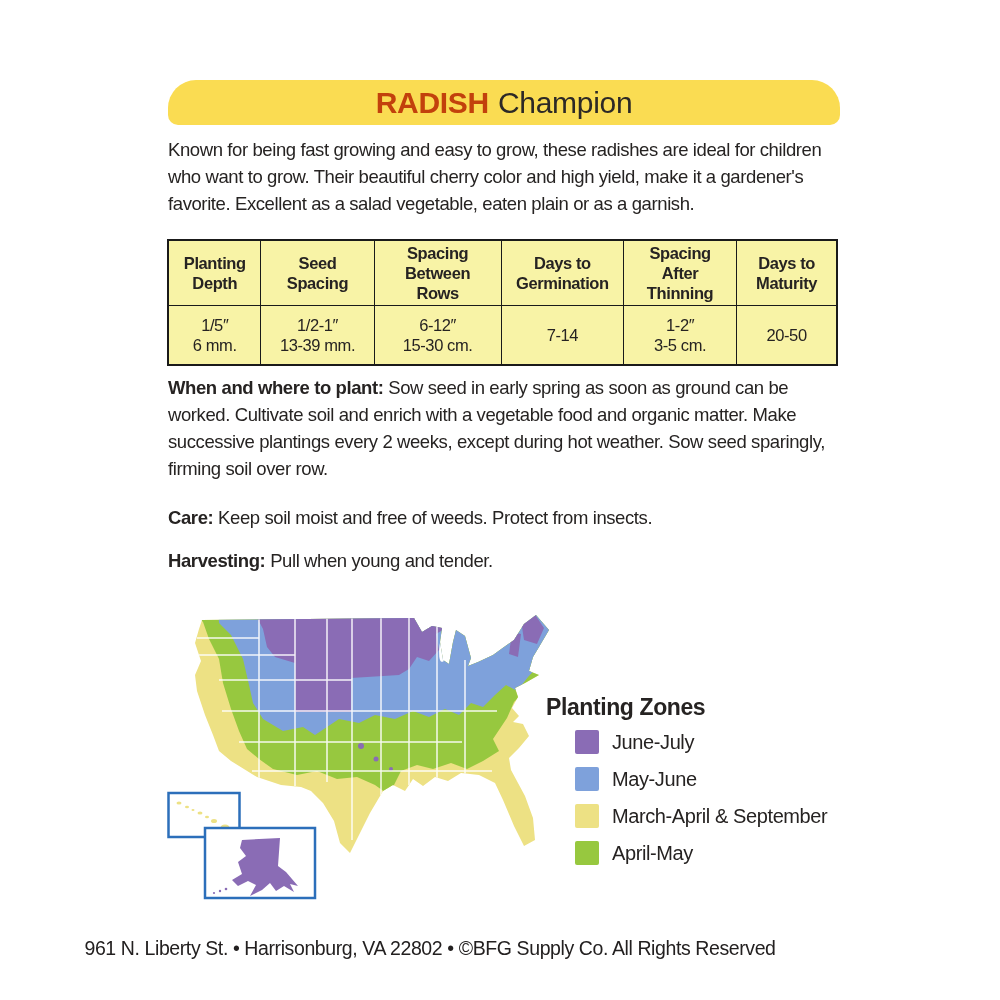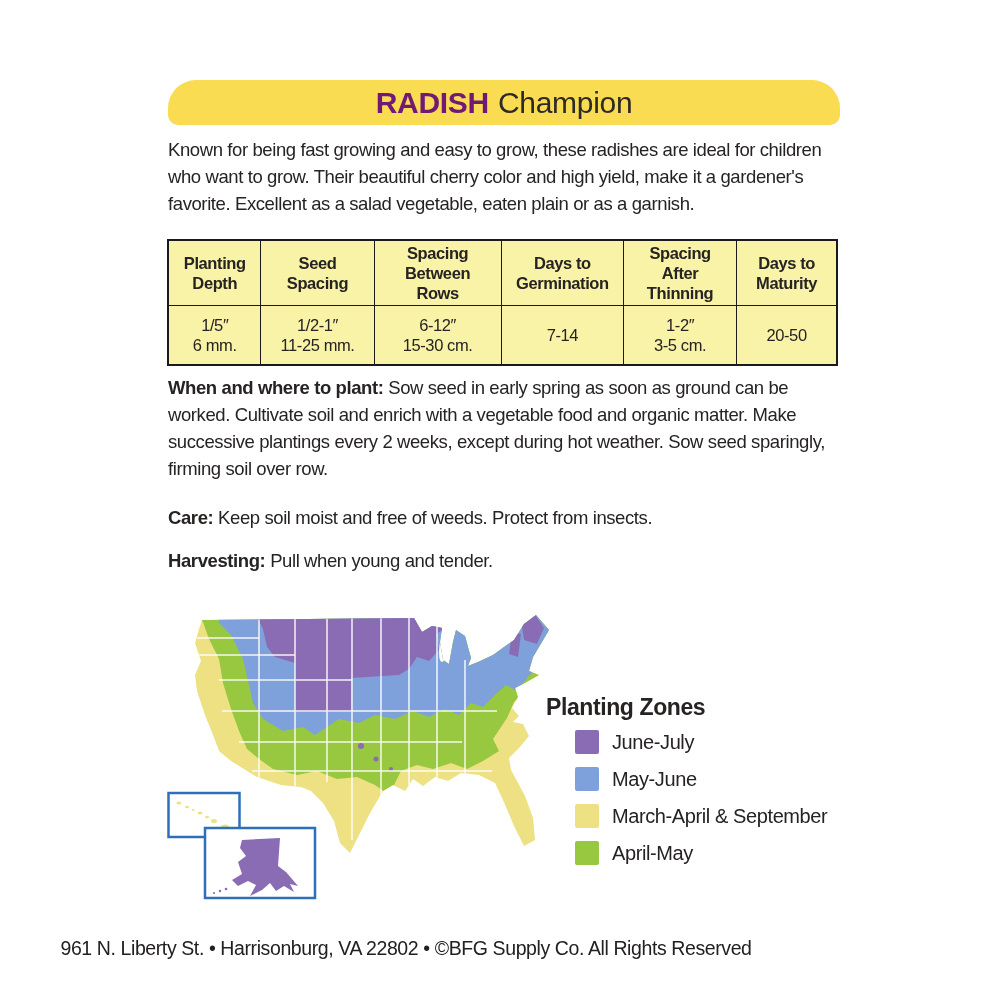--- a/index.html
+++ b/index.html
@@ -6,21 +6,21 @@
   .packet{
     position:relative;width:1000px;height:1000px;background:#ffffff;overflow:hidden;
     font-family:"Liberation Sans",sans-serif;color:#262322;letter-spacing:-0.3px;
   }
   
   .banner{
     position:absolute;left:168px;top:80px;width:672px;height:45px;
     border-radius:28px 28px 10px 10px;
     display:flex;align-items:center;justify-content:center;
   }
-  .banner .t-bold{font-weight:bold;font-size:30px;color:#701a75;}
+  .banner .t-bold{font-weight:bold;font-size:30px;color:#c2410c;}
   .banner .t-reg{font-weight:normal;font-size:30px;color:#2c2926;margin-left:9px;text-align:center;}
   
   .desc{
     position:absolute;left:168px;top:136px;width:672px;
     font-size:18.5px;line-height:27px;letter-spacing:-0.4px;
   }
   
   table.grow{
     position:absolute;left:167px;top:239px;width:671px;height:114px;
     border-collapse:collapse;table-layout:fixed;
@@ -39,21 +39,21 @@
   .map-wrap{position:absolute;left:162px;top:600px;width:420px;height:310px;}
   .legend{position:absolute;left:546px;top:694px;width:310px;}
   .legend-title{font-size:23px;font-weight:bold;letter-spacing:-0.4px;}
   .legend-items{margin-top:9px;display:flex;flex-direction:column;gap:13px;}
   .legend-item{display:flex;align-items:flex-end;padding-left:29px;}
   .legend-swatch{width:24px;height:24px;border-radius:2px;flex:0 0 24px;}
   .legend-label{font-size:20px;margin-left:13px;letter-spacing:-0.4px;}
   
   .footer{
     position:absolute;left:0;top:937px;width:812px;text-align:center;
-    font-size:19.5px;letter-spacing:-0.4px;color:#232020;
+    font-size:19.5px;letter-spacing:-0.4px;color:#232020;padding-left:24px;
   }
 </style>
 </head>
 <body>
 
 <div class="packet">
 
   <div class="banner" style="background-color: rgb(250, 220, 82);">
     <span class="t-bold">RADISH</span>
     <span class="t-reg">Champion</span>
@@ -97,21 +97,21 @@
             <div>Maturity</div>
           </td>
     </tr>
     <tr class="val">
       <td>
         <div>1/5″</div>
             <div>6 mm.</div>
           </td>
       <td>
         <div>1/2-1″</div>
-            <div>11-25 mm.</div>
+            <div>13-39 mm.</div>
           </td>
       <td>
         <div>6-12″</div>
             <div>15-30 cm.</div>
           </td>
       <td>
         <div>7-14</div>
             <div></div>
           </td>
       <td>

